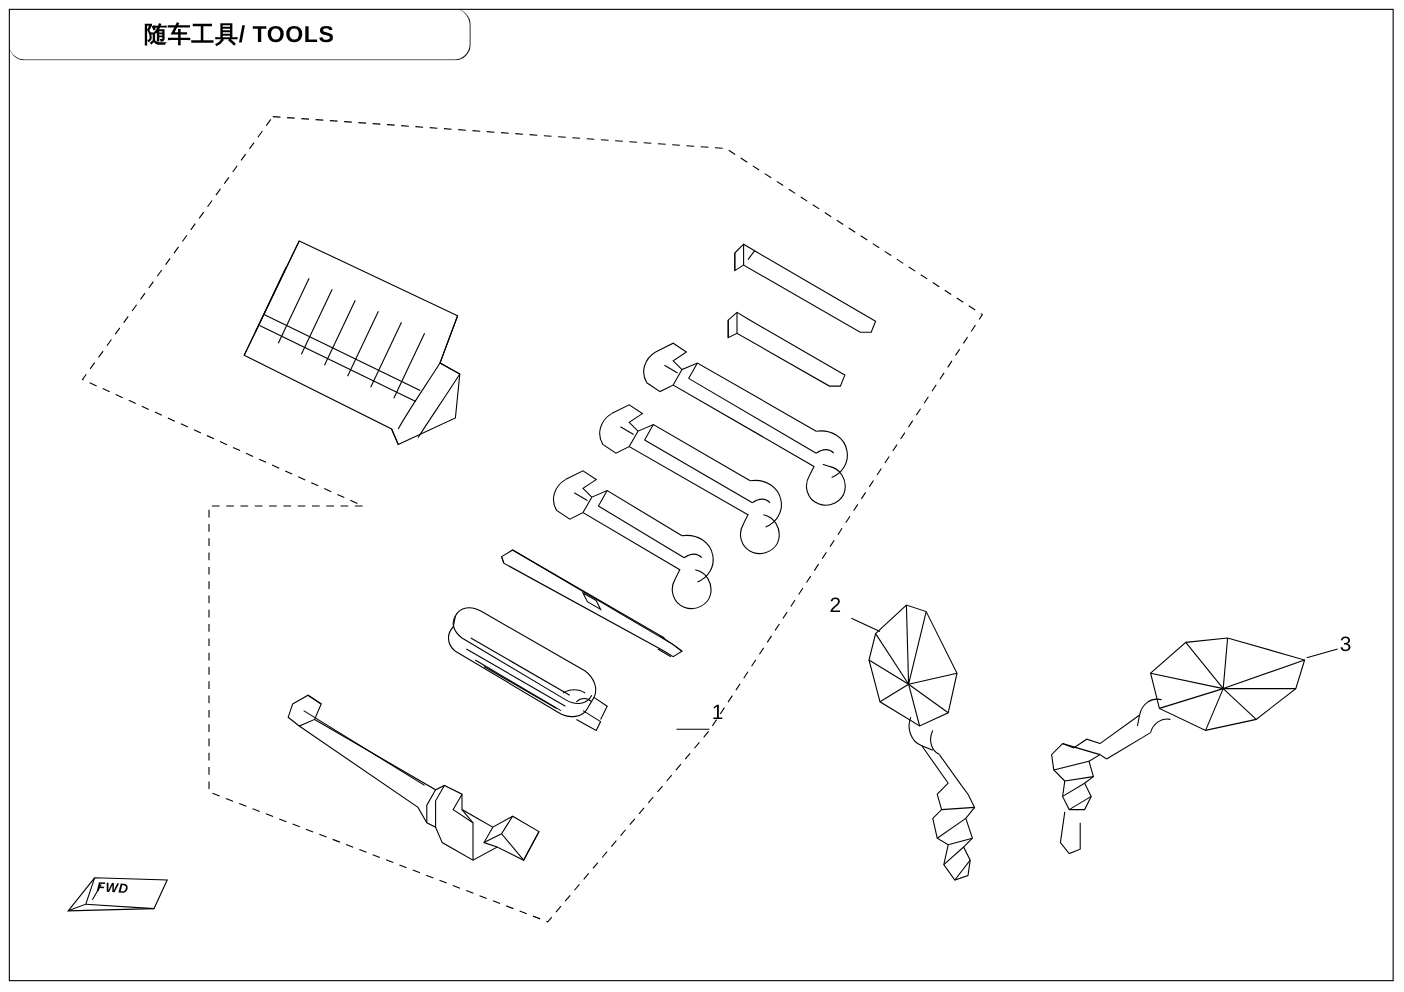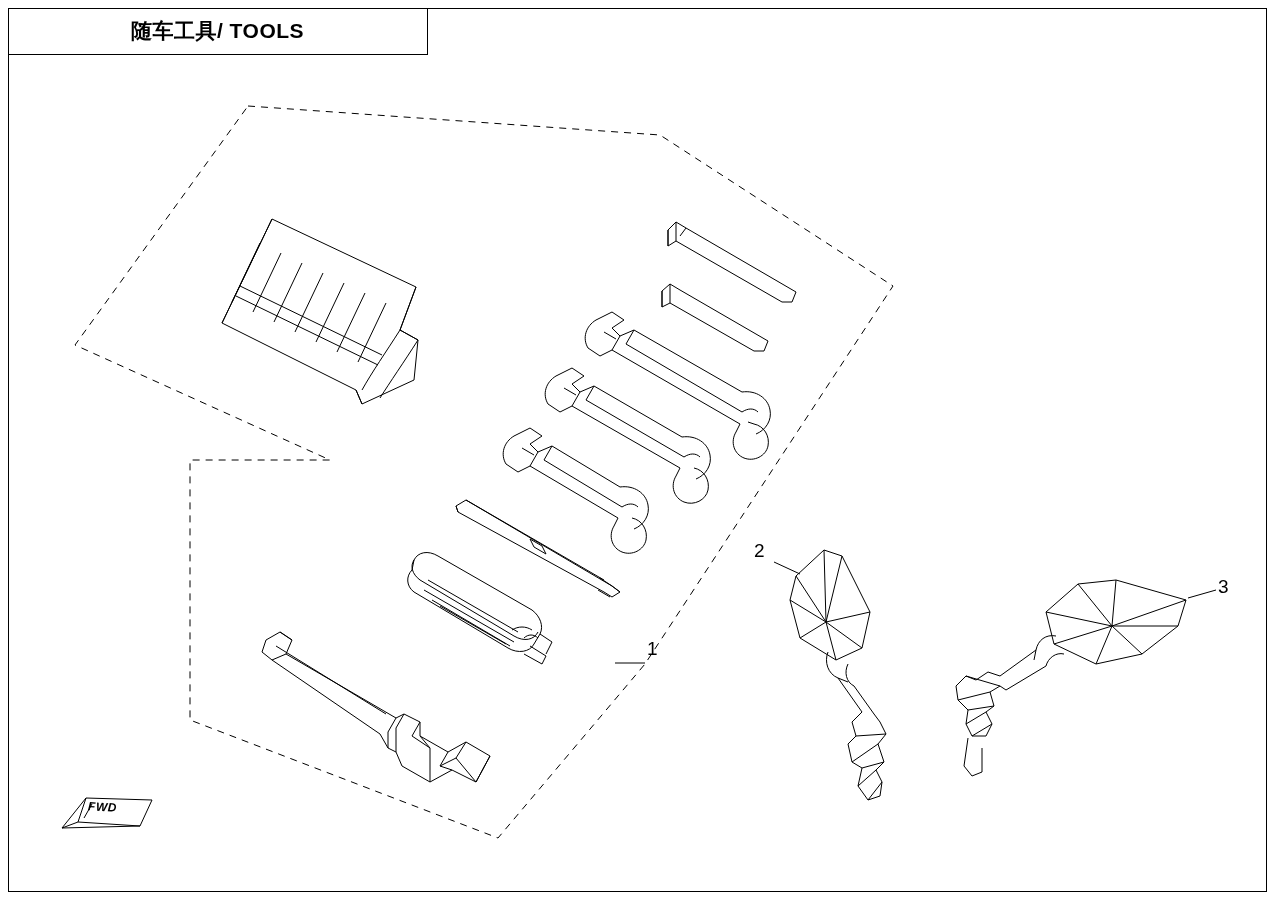--- a/index.html
+++ b/index.html
@@ -31,20 +31,21 @@
     left: 8px;
     top: 8px;
     width: 420px;
     height: 47px;
     border-right: 1px solid #000000;
     border-bottom: 1px solid #000000;
     box-sizing: border-box;
     display: flex;
     align-items: center;
     justify-content: center;
+    border-radius: 15px;
   }
   .title-text {
     font-size: 21px;
     font-weight: bold;
     letter-spacing: 0.5px;
     color: #000000;
     white-space: nowrap;
   }
   .svg-layer {
     position: absolute;

